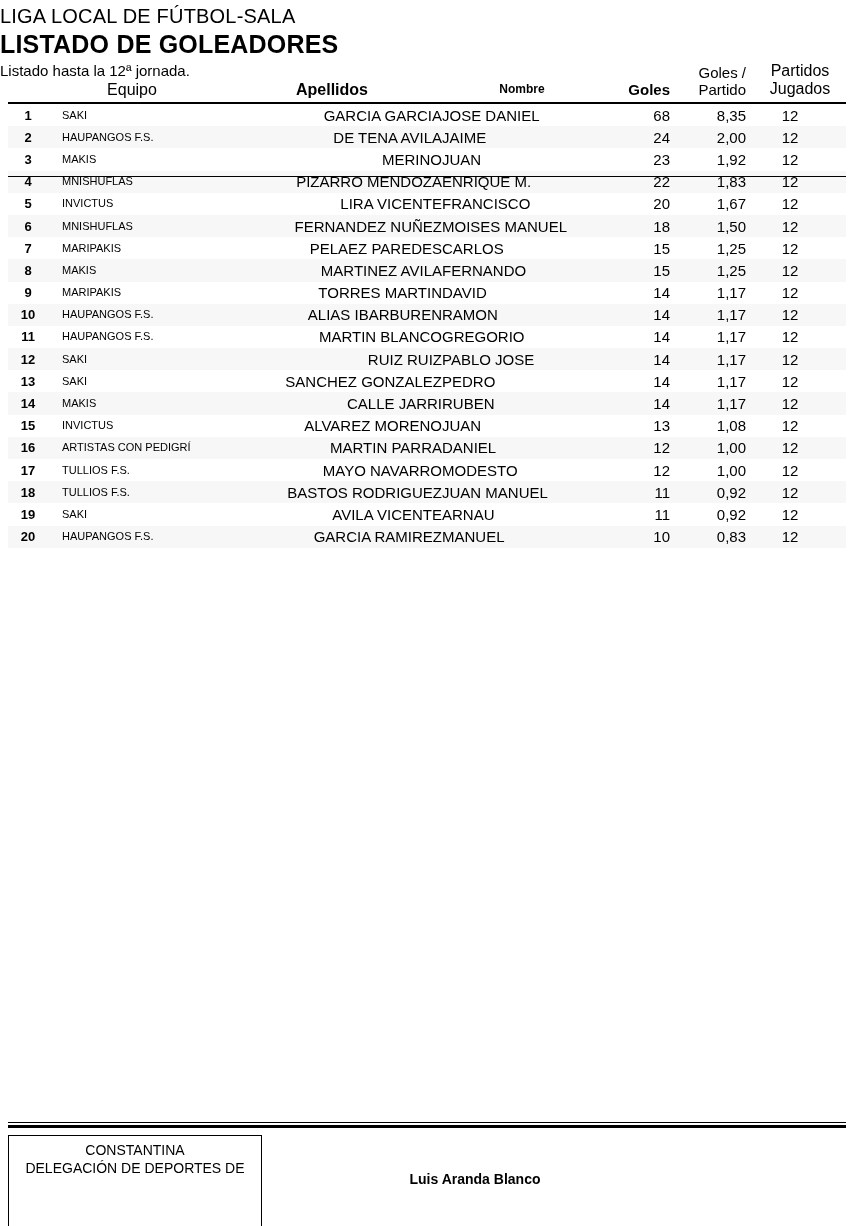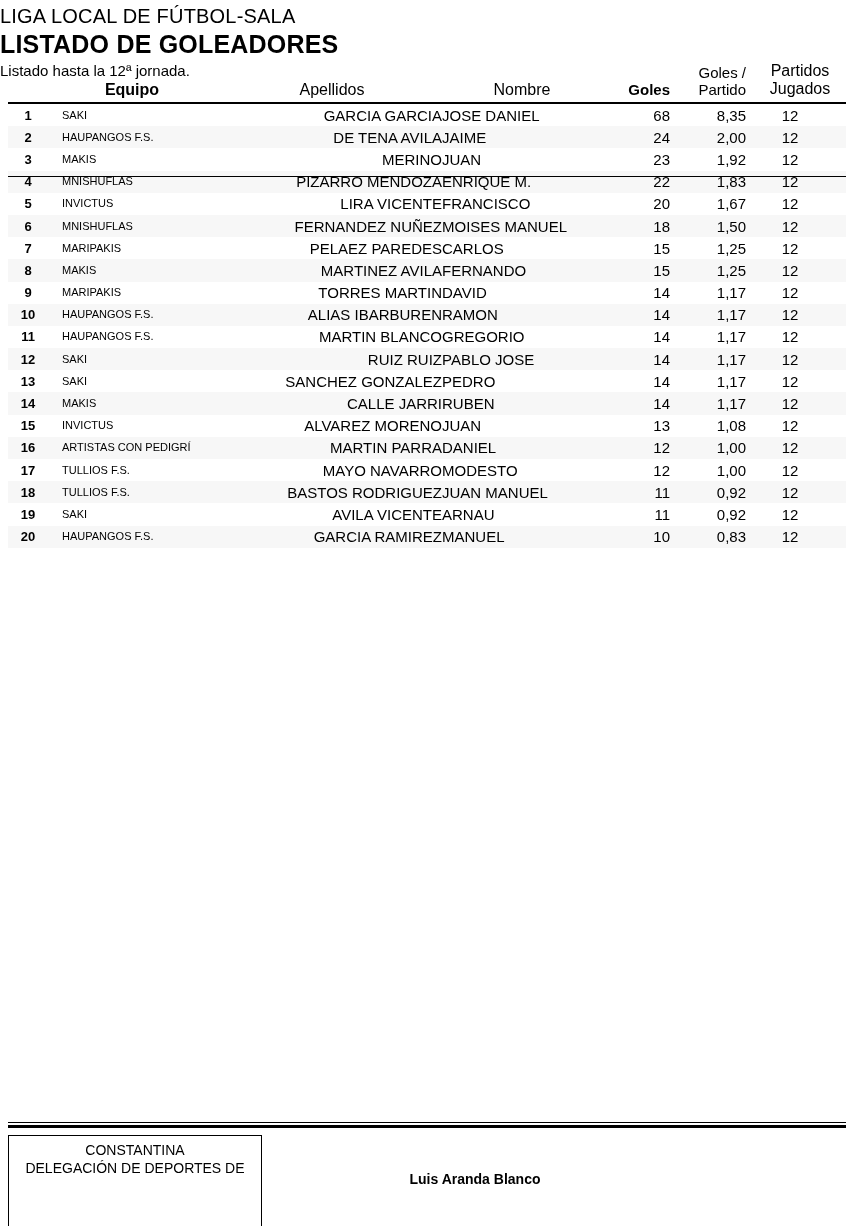--- a/index.html
+++ b/index.html
@@ -65,23 +65,23 @@
   table.goleadores col.c-played  { width: 92px; }
 
   thead th {
     vertical-align: bottom;
     padding: 0 0 4px 0;
     font-weight: normal;
     font-size: 15px;
     line-height: 17px;
   }
   th.h-rank { }
-  th.h-team    { font-weight: bold; font-size: 16px; text-align: center; }
-  th.h-surname { font-weight: normal; font-size: 16px; text-align: center; padding-left: 6px; }
-  th.h-name    { font-weight: normal; font-size: 16px; text-align: center; }
+  th.h-team    { font-weight: normal; font-size: 16px; text-align: center; }
+  th.h-surname { font-weight: bold; font-size: 16px; text-align: center; padding-left: 6px; }
+  th.h-name    { font-weight: bold; font-size: 12px; text-align: center; }
   th.h-goals   { font-weight: bold; font-size: 15px; text-align: right; padding-right: 8px; }
   th.h-ratio   { font-weight: normal; font-size: 15px; text-align: right; padding-right: 8px; line-height: 17px; margin-top: 28px; }
   th.h-played  { font-weight: normal; font-size: 16px; text-align: center; line-height: 18px; }
 
   thead tr.head-row th {
     border-bottom: 2.5px solid #000;
   }
   .rule-under {
     position: absolute;
     left: 0;

